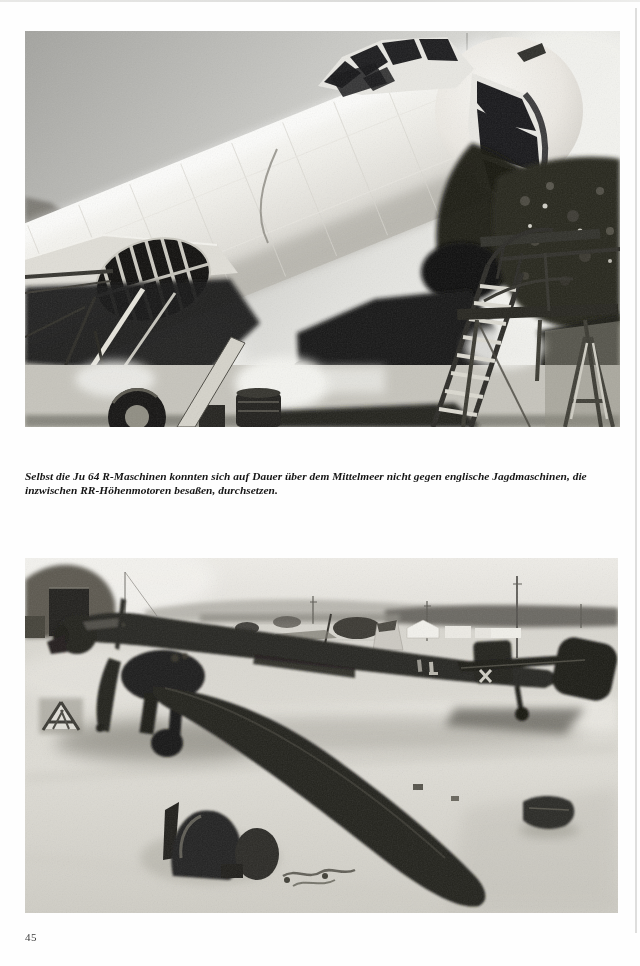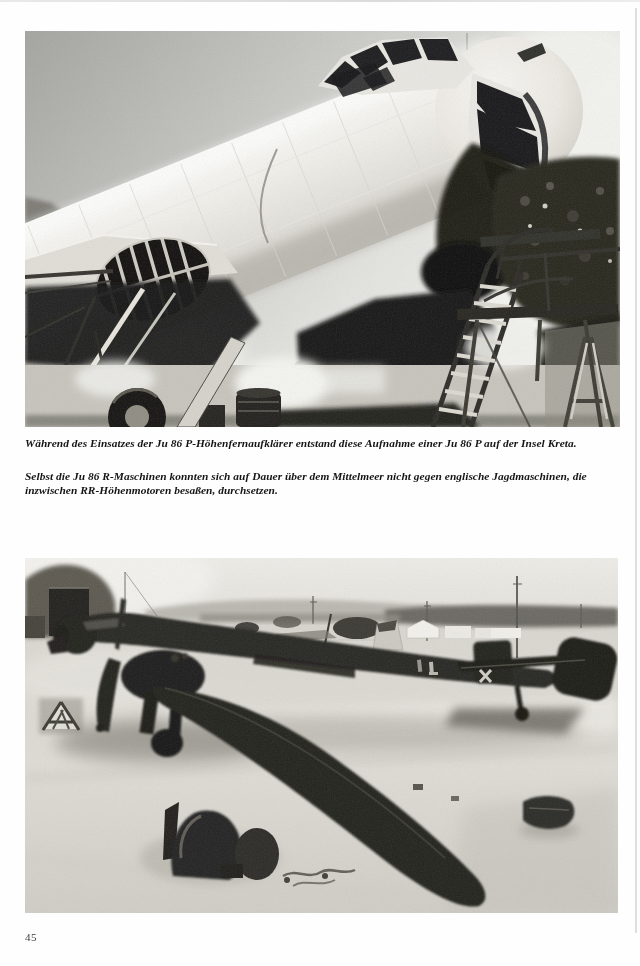--- a/index.html
+++ b/index.html
@@ -187,23 +187,22 @@
       <path d="M452,289 L505,396" stroke="#44423a" stroke-width="2" opacity=".8"></path>
       <line x1="476" y1="228" x2="595" y2="218" stroke="#302f2a" stroke-width="4"></line>
       <path d="M520,222 L524,280" stroke="#35342e" stroke-width="3"></path>
       <path d="M540,396 L560,306 M588,396 L566,306 M544,370 L580,370" stroke="#3f3e36" stroke-width="4"></path>
       <path d="M546,388 L562,312 M582,388 L568,312" stroke="#cfcdc3" stroke-width="2.5"></path>
 
       <rect x="0" y="0" width="595" height="396" filter="url(#g1)" opacity=".13"></rect>
     </svg>
   </div>
 
-  <div class="caption" id="caption1">Während des Einsatzes der Ju 86 P-Höhenfernaufklärer entstand diese Aufnahme einer Ju 86 P auf der Insel Kreta.</div>
-
-  <div class="caption" id="caption2">Selbst die Ju 86 R-Maschinen konnten sich auf Dauer über dem Mittelmeer nicht gegen englische Jagdmaschinen, die inzwischen RR-Höhenmotoren besaßen, durchsetzen.</div>
+
+  <div class="caption" id="caption2">Selbst die Ju 64 R-Maschinen konnten sich auf Dauer über dem Mittelmeer nicht gegen englische Jagdmaschinen, die inzwischen RR-Höhenmotoren besaßen, durchsetzen.</div>
 
   <div class="photo" id="photo2" role="img" aria-label="Schwarzweißfoto: Ju 86 R in Seitenansicht auf einem Feldflugplatz vor einer Halle, dahinter weiteres Flugzeug">
     <svg width="593" height="355" viewBox="0 0 593 355" xmlns="http://www.w3.org/2000/svg">
       <defs>
         <linearGradient id="sky2" x1="0" y1="0" x2="0" y2="1">
           <stop offset="0" stop-color="#eeece7"></stop>
             <stop offset="1" stop-color="#e0ded8"></stop>
         </linearGradient>
         <linearGradient id="ground2" x1="0" y1="0" x2="0" y2="1">
           <stop offset="0" stop-color="#d8d6cf"></stop>

